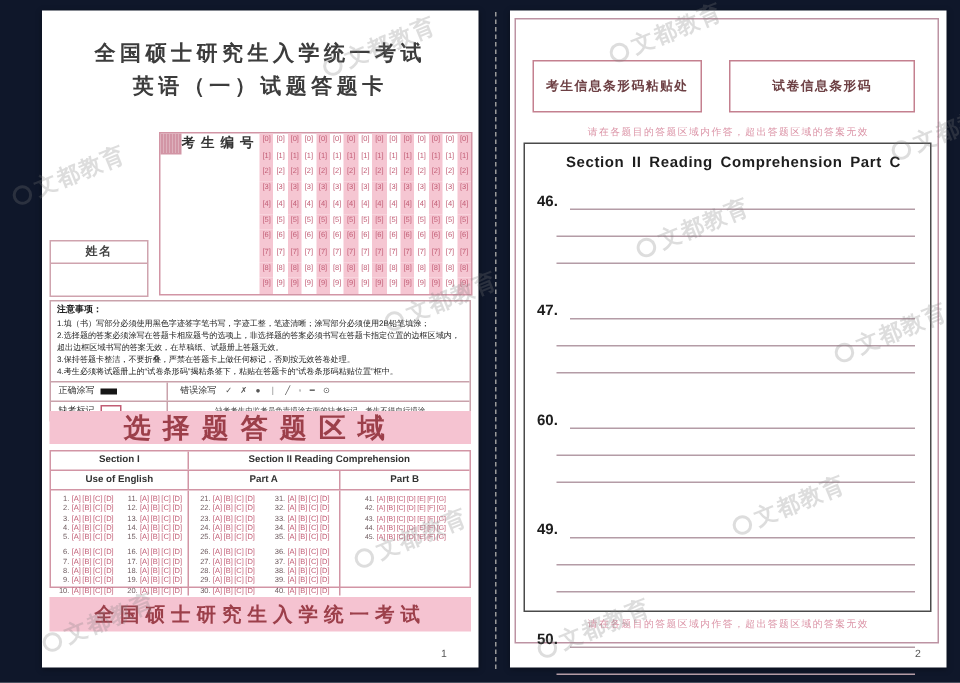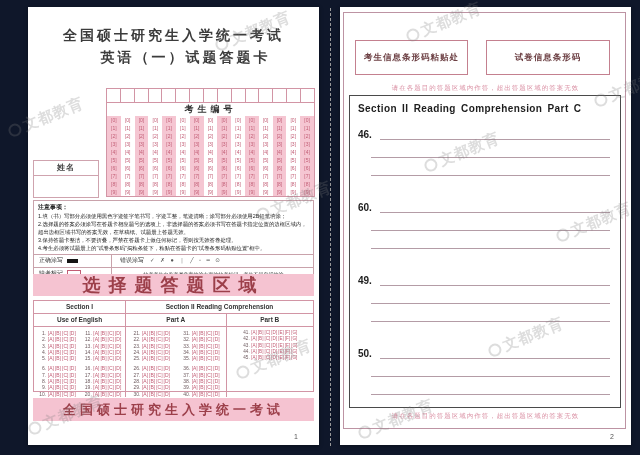--- a/index.html
+++ b/index.html
@@ -6,29 +6,29 @@
   body{font-family:"Liberation Sans","DejaVu Sans",sans-serif;}
   .sheet{position:relative;width:640px;height:455px;background:#0f172a;overflow:hidden;}
   .page{position:absolute;top:7px;width:291px;height:438px;background:#ffffff;box-shadow:0 1px 4px rgba(0,0,0,.35);}
   .page-left{left:28px;}
   .page-right{left:340px;}
   .cut-line{position:absolute;left:330px;top:8px;height:438px;border-left:1px dashed #9a9a9a;}
 
   
   .title{position:absolute;width:100%;text-align:center;font-weight:bold;color:#3c3c3c;font-size:14px;letter-spacing:3px;}
   .title1{top:20px;}
-  .title2{top:42px;margin-left:12px;}
+  .title2{top:42px;}
 
   .info-box{position:absolute;left:5px;width:66px;border:1px solid #cfa3ae;box-sizing:border-box;display:flex;flex-direction:column;}
   .unit-box{top:81px;height:67px;}
   .name-box{top:153px;height:38px;}
   .info-label{height:14px;line-height:14px;border-bottom:1px solid #cfa3ae;text-align:center;font-size:8px;font-weight:bold;color:#444;letter-spacing:1px;}
   .info-fill{flex:1;}
 
-  .cand-grid{position:absolute;left:78px;top:81px;width:209px;height:109px;border:1px solid #d295a5;box-sizing:border-box;display:flex;flex-direction:column;}
+  .cand-grid{position:absolute;left:78px;top:81px;width:209px;height:109px;border:1px solid #d295a5;box-sizing:border-box;display:flex;flex-direction:row;}
   .wrow{height:13px;display:flex;border-bottom:1px solid #d295a5;}
   .wcell{flex:1;border-right:1px solid #d295a5;}
   .wcell:last-child{border-right:none;}
   .cand-label{height:13px;line-height:13px;text-align:center;font-size:9px;font-weight:bold;color:#333;letter-spacing:4px;}
   .bubble-grid{flex:1;display:flex;flex-direction:column;}
   .brow{flex:1;display:flex;}
   .bcell{flex:1;text-align:center;font-size:5px;line-height:8px;color:#c25d75;overflow:hidden;}
   .bcell.stripe{background:#f5c6d2;}
 
   .notice-box{position:absolute;left:5px;top:193px;width:281px;border:1px solid #c9a2ab;box-sizing:border-box;color:#222;}
@@ -74,21 +74,21 @@
 
   
   .frame{position:absolute;left:3px;top:5px;width:283px;height:417px;border:1px solid #bd93a3;box-sizing:border-box;}
   .bc-box{position:absolute;height:35px;border:1px solid #c4808f;box-sizing:border-box;display:flex;align-items:center;justify-content:center;font-size:8.5px;font-weight:bold;color:#6d4044;letter-spacing:1px;}
   .bc-box1{left:15px;top:33px;width:113px;}
   .bc-box2{left:146px;top:33px;width:124px;}
   .margin-note{position:absolute;width:100%;text-align:center;font-size:6.5px;color:#db93a6;letter-spacing:1px;}
   .note-top{top:77px;}
   .note-bottom{top:405px;}
   .partc-box{position:absolute;left:9px;top:88px;width:272px;height:313px;border:1.5px solid #4a4a4a;box-sizing:border-box;}
-  .partc-head{margin:7px 0 0 8px;font-size:10px;font-weight:bold;color:#1d1d1d;letter-spacing:0.4px;word-spacing:2px;}
+  .partc-head{margin:7px 0 0 8px;font-size:10px;font-weight:bold;color:#1d1d1d;letter-spacing:0.4px;word-spacing:2px;text-align:center;}
   .partc-items{margin:9px 10px 0 8px;}
   .item{margin-bottom:20px;}
   .item .first{display:flex;align-items:flex-end;height:17px;}
   .qnum-c{width:22px;font-size:10px;font-weight:600;color:#1d1d1d;}
   .aline{flex:1;border-bottom:1px solid #b49ca6;height:16px;}
   .aline.full{margin-left:13px;height:17px;}
 
   
   .wm{position:absolute;display:flex;align-items:center;gap:3px;color:rgba(125,125,125,0.26);font-size:15px;font-weight:bold;transform:rotate(-22deg);pointer-events:none;white-space:nowrap;letter-spacing:1px;}
   .wm .ring{display:inline-block;width:13px;height:13px;border:2.5px solid rgba(125,125,125,0.26);border-radius:50%;box-sizing:border-box;}
@@ -428,20 +428,28 @@
           <div class="item">
             <div class="first">
               <span class="qnum-c">46.</span>
               <div class="aline"></div>
             </div>
             <div class="aline full"></div>
             <div class="aline full"></div>
           </div>
           <div class="item">
             <div class="first">
+              <span class="qnum-c">47.</span>
+              <div class="aline"></div>
+            </div>
+            <div class="aline full"></div>
+            <div class="aline full"></div>
+          </div>
+          <div class="item">
+            <div class="first">
               <span class="qnum-c">60.</span>
               <div class="aline"></div>
             </div>
             <div class="aline full"></div>
             <div class="aline full"></div>
           </div>
           <div class="item">
             <div class="first">
               <span class="qnum-c">49.</span>
               <div class="aline"></div>

